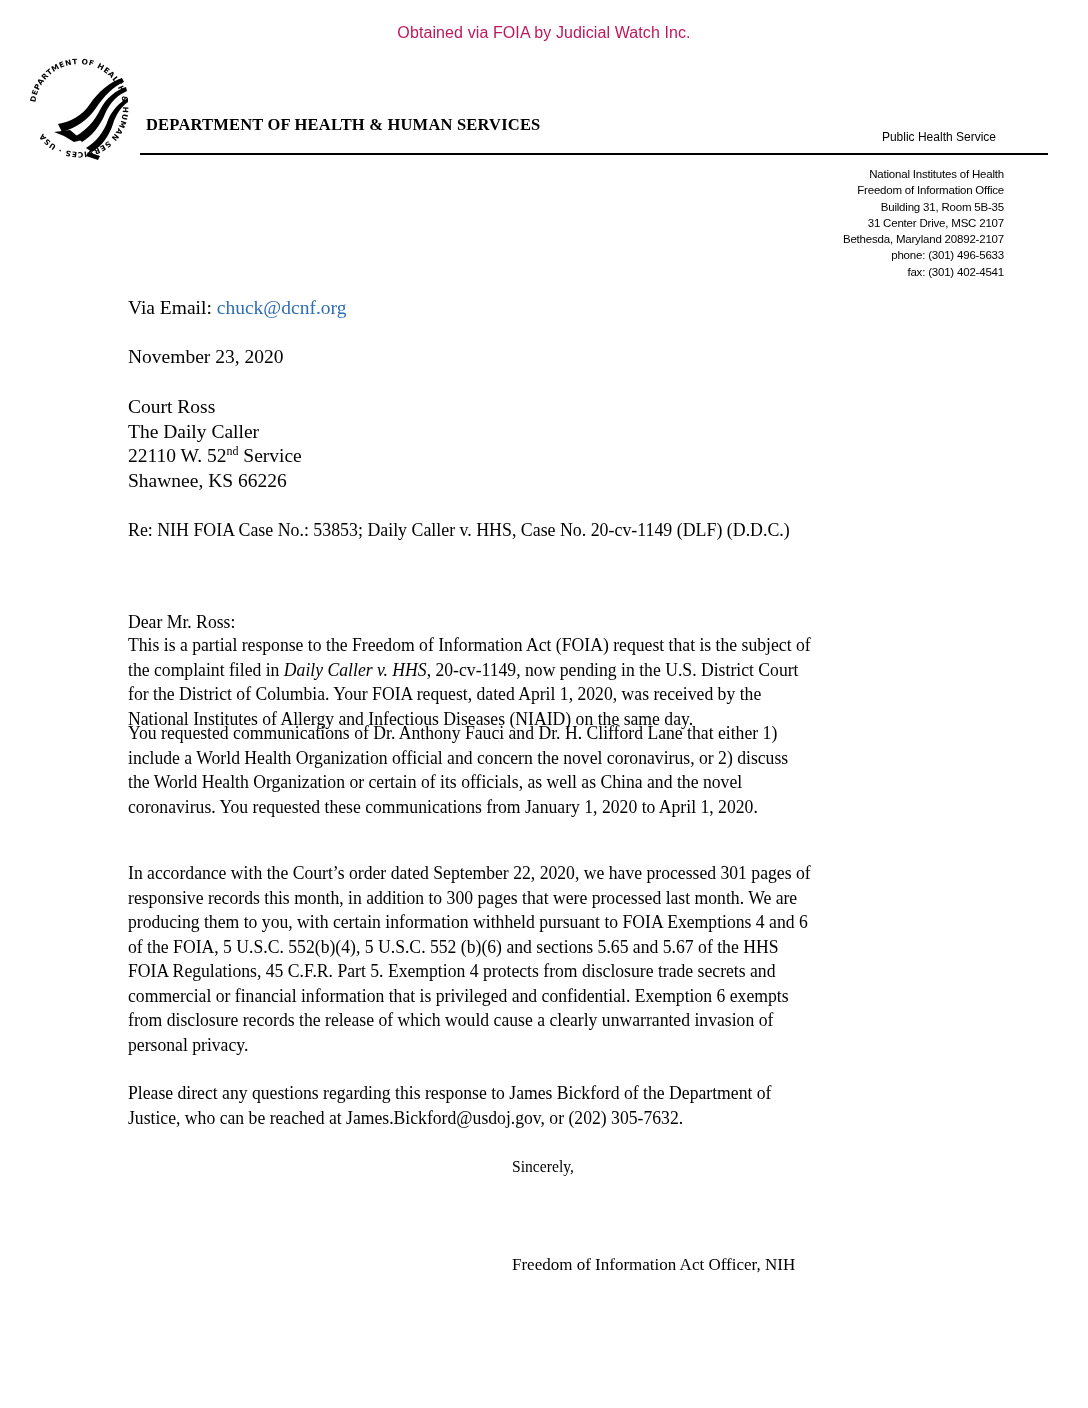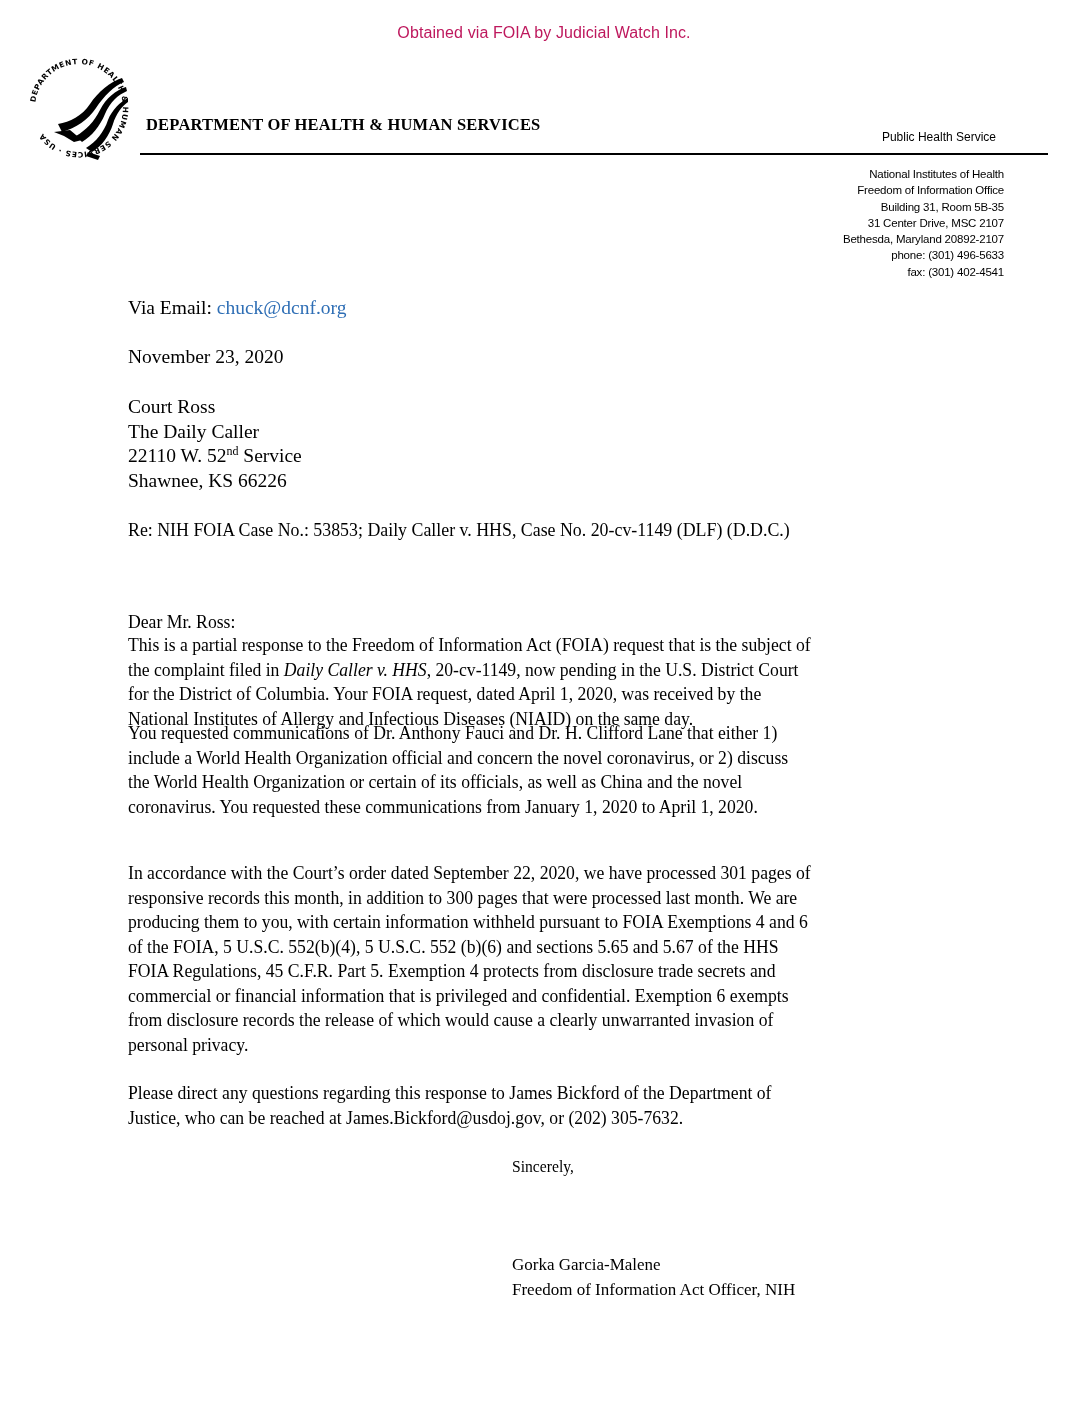--- a/index.html
+++ b/index.html
@@ -162,15 +162,14 @@
     <div class="line">Please direct any questions regarding this response to James Bickford of the Department of</div>
     <div class="line">Justice, who can be reached at James.Bickford@usdoj.gov, or (202) 305-7632.</div>
   </div>
 </div>
 
 <div class="abs sig line" style="top:1155px;">
   <div style="transform:scaleX(0.92);transform-origin:left top;">Sincerely,</div>
 </div>
 
 <div class="abs sig" style="top:1253px;">
-  <div class="line">Gorka Garcia-Malene</div>
   <div class="line">Freedom of Information Act Officer, NIH</div>
 </div>
 
 </body></html>

